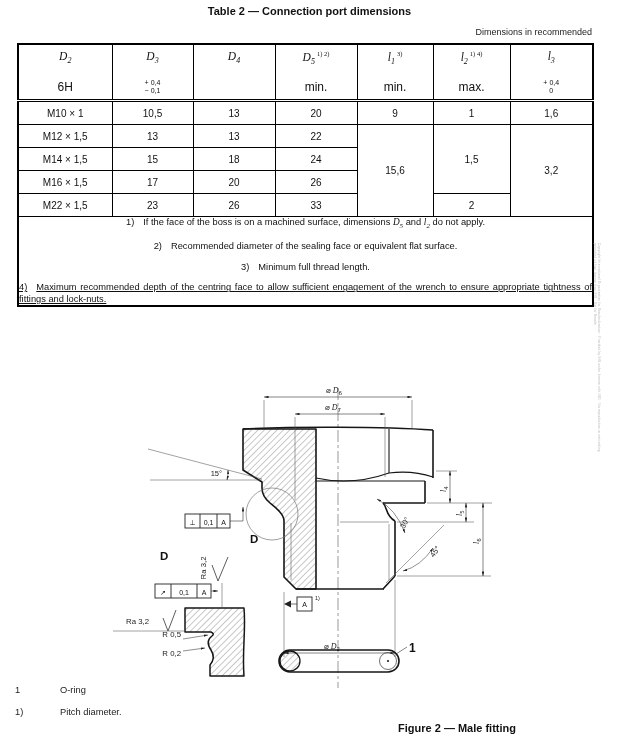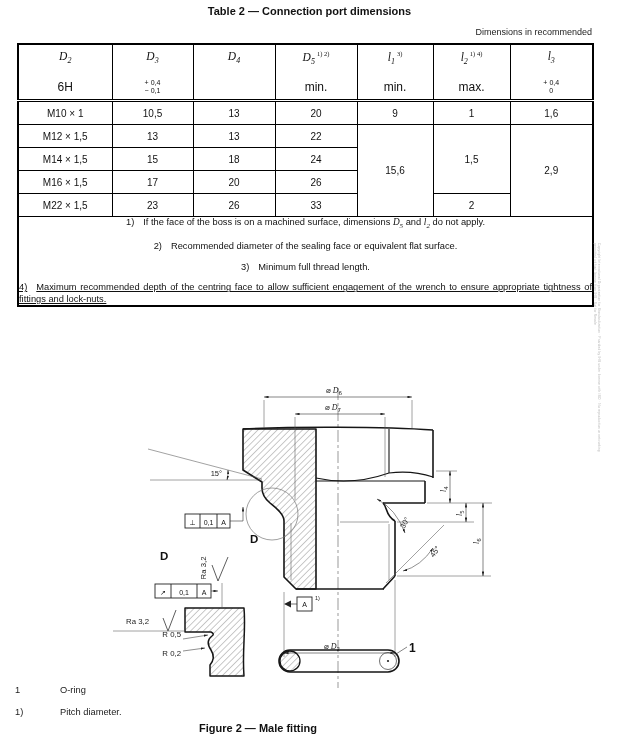--- a/index.html
+++ b/index.html
@@ -26,21 +26,21 @@
   .fn:last-child{margin-bottom:0;}
   .fn.just{text-align:justify;text-decoration:underline;}
   .fnm{margin-right:9px;}
   .fsym{font-family:"Liberation Serif",serif;font-style:italic;}
   .fsym sub{font-size:7px;}
   
   svg.fig{position:absolute;top:375px;left:50px;width:520px;height:320px;}
   .legendrow{left:0;width:500px;font-size:9.3px;color:#1a1a1a;}
   .legendrow .key{position:absolute;left:15px;}
   .legendrow .val{position:absolute;left:60px;text-align:right;}
-  .caption{top:722px;left:0;width:516px;text-align:center;font-weight:bold;font-size:11px;}
+  .caption{top:722px;left:0;width:516px;text-align:right;font-weight:bold;font-size:11px;}
   .watermark{left:593px;top:243px;height:218px;width:8px;writing-mode:vertical-rl;
     font-size:3.2px;color:#b3b3b3;letter-spacing:.2px;overflow:hidden;line-height:4px;}
   
   .dimtxt{font-family:"DejaVu Sans",sans-serif;font-size:8px;fill:#222;}
   .ser{font-family:"Liberation Serif",serif;font-style:italic;}
   .subt{font-size:5.5px;}
   .ang{font-family:"Liberation Sans",sans-serif;font-size:7.5px;fill:#222;}
   .frametxt{font-family:"Liberation Sans",sans-serif;font-size:7px;fill:#111;}
   .dlabel{font-family:"Liberation Sans",sans-serif;font-size:11.5px;font-weight:bold;fill:#111;}
   .reftxt{font-family:"Liberation Sans",sans-serif;font-size:12px;font-weight:bold;fill:#111;}
@@ -125,21 +125,21 @@
       <td>1</td>
       <td>1,6</td>
     </tr>
     <tr>
       <td>M12 × 1,5</td>
       <td>13</td>
       <td>13</td>
       <td>22</td>
       <td rowspan="4">15,6</td>
       <td rowspan="3">1,5</td>
-      <td rowspan="4">2,9</td>
+      <td rowspan="4">3,2</td>
     </tr>
     <tr>
       <td>M14 × 1,5</td>
       <td>15</td>
       <td>18</td>
       <td>24</td>
     </tr>
     <tr>
       <td>M16 × 1,5</td>
       <td>17</td>

